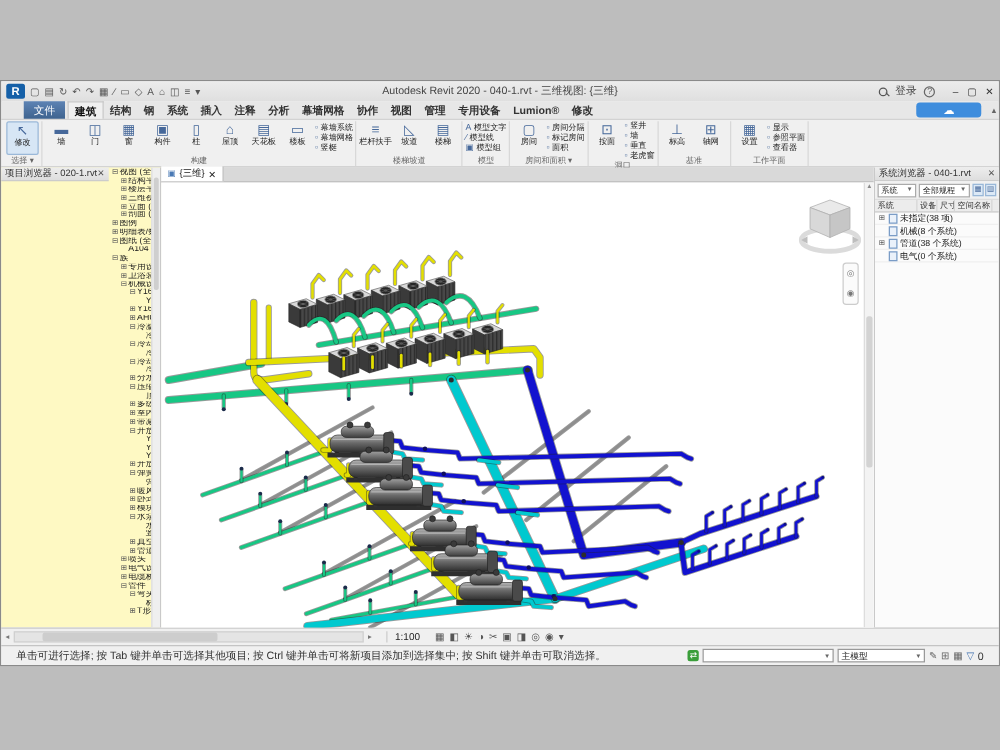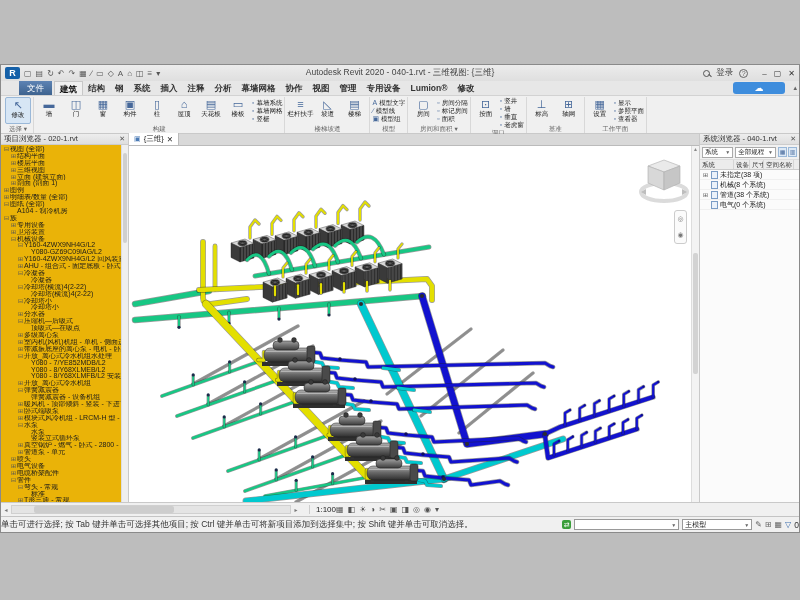--- a/index.html
+++ b/index.html
@@ -31,21 +31,21 @@
   .bigbtn{width:26px;display:flex;flex-direction:column;align-items:center;justify-content:flex-start;padding-top:1px;}
   .bigbtn .bicon{font-size:11px;line-height:12px;color:#46689a;}
   .bigbtn .blabel{font-size:6.5px;line-height:6.5px;color:#222;text-align:center;margin-top:1px;}
   .bigbtn.sel{background:#d7e6f5;border:1px solid #9ab8d8;border-radius:2px;}
   .pstack{display:flex;flex-direction:column;justify-content:center;gap:1px;}
   .sbtn{display:flex;align-items:center;gap:2px;font-size:6.5px;color:#222;line-height:7px;}
   .sbtn .sicon{color:#46689a;font-size:7px;}
   .pname{font-size:6.5px;color:#666;text-align:center;height:9px;line-height:9px;}
   
   #main{flex:1;display:flex;min-height:0;}
-  #pbrowser{width:128px;background:#eab308;border-right:1px solid #c9c9c9;display:flex;flex-direction:column;font-size:7px;}
+  #pbrowser{width:128px;background:#fef9c3;border-right:1px solid #c9c9c9;display:flex;flex-direction:row;font-size:7px;}
   .palhead{height:11px;background:linear-gradient(#ededed,#dedede);border-bottom:1px solid #ccc;display:flex;align-items:center;padding:0 3px;font-size:7.5px;color:#333;}
   .palhead .x{margin-left:auto;color:#555;font-size:7px;}
   #ptree{flex:1;overflow:hidden;position:relative;padding-top:1px;}
   .trow{height:6.9px;line-height:6.9px;white-space:nowrap;overflow:hidden;color:#1a1a1a;}
   .trow .exp{display:inline-block;width:7px;color:#555;font-size:6px;text-align:center;}
   #ptree-scroll{position:absolute;right:0;top:0;bottom:0;width:7px;background:#efefef;border-left:1px solid #ddd;}
   #ptree-scroll .thumb{position:absolute;left:1px;right:1px;top:8px;height:90px;background:#cfcfcf;border-radius:2px;}
   #center{flex:1;display:flex;flex-direction:column;min-width:0;}
   #viewtabs{height:12px;background:#d9d9d9;display:flex;align-items:flex-end;border-bottom:1px solid #bbb;}
   #vtab{background:#fff;height:12px;display:flex;align-items:center;gap:3px;padding:0 5px;font-size:7.5px;border-right:1px solid #bbb;color:#222;}
@@ -64,25 +64,25 @@
   #sb-cols{height:10px;display:flex;border-bottom:1px solid #ccc;background:#ececec;color:#333;}
   #sb-cols div{padding:0 2px;border-right:1px solid #d5d5d5;font-size:6.5px;line-height:10px;overflow:hidden;white-space:nowrap;}
   .sbrow{height:10px;display:flex;align-items:center;gap:2px;padding:0 2px;color:#1a1a1a;border-bottom:1px solid #f0f0f0;}
   .sbrow .exp{width:7px;color:#555;font-size:6px;text-align:center;}
   .sbrow .doc{width:7px;height:8px;border:1px solid #7a9cc6;background:#eaf1fa;}
   
   #bottomstrip{height:14px;background:#f0f0f0;border-top:1px solid #c9c9c9;display:flex;align-items:center;font-size:8px;color:#444;flex:0 0 auto;}
   .hsb-btn{width:10px;text-align:center;font-size:6px;color:#777;}
   #hsb-track{width:280px;height:9px;background:#e4e4e4;border:1px solid #d0d0d0;position:relative;}
   #hsb-track .thumb{position:absolute;left:22px;width:140px;top:0;bottom:0;background:#cdcdcd;border-radius:2px;}
-  #vcb{display:flex;align-items:center;gap:0;margin-left:8px;border-left:1px solid #ccc;padding-left:6px;}
+  #vcb{display:flex;align-items:center;gap:12px;margin-left:8px;border-left:1px solid #ccc;padding-left:6px;}
   #vcb .scale{font-size:8px;color:#222;}
   #vcb .vicon{font-size:8px;color:#555;}
   
-  #statusbar{height:16px;background:#f0f0f0;border-top:1px solid #c4c4c4;display:flex;align-items:center;padding:0 0;font-size:8.5px;color:#333;flex:0 0 auto;}
+  #statusbar{height:16px;background:#f0f0f0;border-top:1px solid #c4c4c4;display:flex;align-items:center;padding:0 12px;font-size:8.5px;color:#333;flex:0 0 auto;}
   #sb-right{margin-left:auto;display:flex;align-items:center;gap:3px;}
   .greenic{width:9px;height:9px;background:#3a9e3a;border-radius:2px;color:#fff;font-size:7px;text-align:center;line-height:9px;}
   .sb-box{height:11px;border:1px solid #999;background:#fff;display:flex;align-items:center;font-size:7px;padding:0 2px;color:#222;}
   .sb-box .arr{margin-left:auto;font-size:5px;color:#666;}
   .sb-ic{font-size:8px;color:#666;}
   .funnel{color:#3e6fae;font-size:8px;}
 </style>
 </head>
 <body>
 

